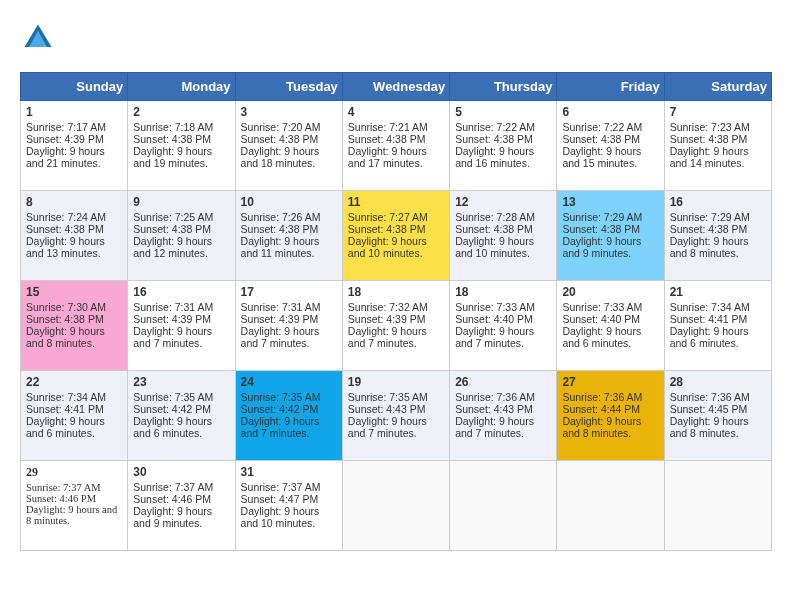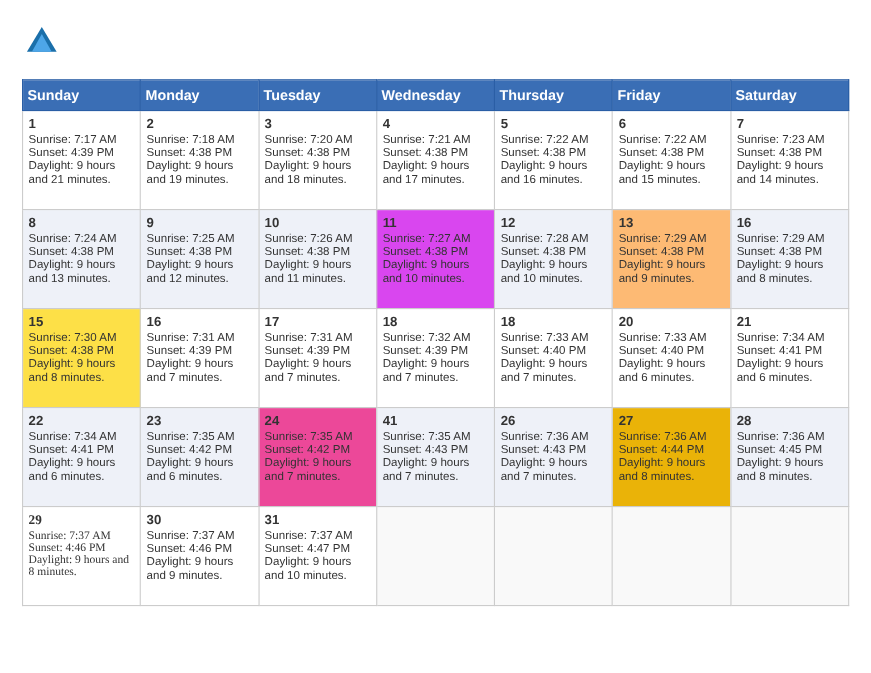--- a/index.html
+++ b/index.html
@@ -45,21 +45,21 @@
       width: 100%;
       border-collapse: collapse;
       table-layout: fixed;
     }
     th {
       background-color: #3a6eb5;
       color: #fff;
       font-size: 13px;
       font-weight: bold;
       padding: 6px 4px;
-      text-align: left;
+      text-align: right;
       border: 1px solid #2a5ea5;
     }
     td {
       border: 1px solid #ccc;
       vertical-align: top;
       padding: 4px 5px;
       font-size: 10.5px;
       color: #333;
       height: 90px;
     }
@@ -114,39 +114,39 @@
         <td style="background: rgb(255, 255, 255);"><span class="day-num">3</span><span>Sunrise: 7:20 AM<br>Sunset: 4:38 PM<br>Daylight: 9 hours and 18 minutes.</span></td>
         <td style="background: rgb(255, 255, 255);"><span class="day-num">4</span><span>Sunrise: 7:21 AM<br>Sunset: 4:38 PM<br>Daylight: 9 hours and 17 minutes.</span></td>
         <td style="background: rgb(255, 255, 255);"><span class="day-num">5</span><span>Sunrise: 7:22 AM<br>Sunset: 4:38 PM<br>Daylight: 9 hours and 16 minutes.</span></td>
         <td style="background: rgb(255, 255, 255);"><span class="day-num">6</span><span>Sunrise: 7:22 AM<br>Sunset: 4:38 PM<br>Daylight: 9 hours and 15 minutes.</span></td>
         <td style="background: rgb(255, 255, 255);"><span class="day-num">7</span><span>Sunrise: 7:23 AM<br>Sunset: 4:38 PM<br>Daylight: 9 hours and 14 minutes.</span></td>
       </tr>
       <tr>
         <td style="background: rgb(238, 241, 248);"><span class="day-num">8</span><span>Sunrise: 7:24 AM<br>Sunset: 4:38 PM<br>Daylight: 9 hours and 13 minutes.</span></td>
         <td style="background: rgb(238, 241, 248);"><span class="day-num">9</span><span>Sunrise: 7:25 AM<br>Sunset: 4:38 PM<br>Daylight: 9 hours and 12 minutes.</span></td>
         <td style="background: rgb(238, 241, 248);"><span class="day-num">10</span><span>Sunrise: 7:26 AM<br>Sunset: 4:38 PM<br>Daylight: 9 hours and 11 minutes.</span></td>
-        <td style="background: #d946ef;"><span class="day-num">11</span><span>Sunrise: 7:27 AM<br>Sunset: 4:38 PM<br>Daylight: 9 hours and 10 minutes.</span></td>
+        <td style="background: #fde047;"><span class="day-num">11</span><span>Sunrise: 7:27 AM<br>Sunset: 4:38 PM<br>Daylight: 9 hours and 10 minutes.</span></td>
         <td style="background: rgb(238, 241, 248);"><span class="day-num">12</span><span>Sunrise: 7:28 AM<br>Sunset: 4:38 PM<br>Daylight: 9 hours and 10 minutes.</span></td>
-        <td style="background: #fdba74;"><span class="day-num">13</span><span>Sunrise: 7:29 AM<br>Sunset: 4:38 PM<br>Daylight: 9 hours and 9 minutes.</span></td>
+        <td style="background: #7dd3fc;"><span class="day-num">13</span><span>Sunrise: 7:29 AM<br>Sunset: 4:38 PM<br>Daylight: 9 hours and 9 minutes.</span></td>
         <td style="background: rgb(238, 241, 248);"><span class="day-num">16</span><span>Sunrise: 7:29 AM<br>Sunset: 4:38 PM<br>Daylight: 9 hours and 8 minutes.</span></td>
       </tr>
       <tr>
-        <td style="background: #fde047;"><span class="day-num">15</span><span>Sunrise: 7:30 AM<br>Sunset: 4:38 PM<br>Daylight: 9 hours and 8 minutes.</span></td>
+        <td style="background: #f9a8d4;"><span class="day-num">15</span><span>Sunrise: 7:30 AM<br>Sunset: 4:38 PM<br>Daylight: 9 hours and 8 minutes.</span></td>
         <td style="background: rgb(255, 255, 255);"><span class="day-num">16</span><span>Sunrise: 7:31 AM<br>Sunset: 4:39 PM<br>Daylight: 9 hours and 7 minutes.</span></td>
         <td style="background: rgb(255, 255, 255);"><span class="day-num">17</span><span>Sunrise: 7:31 AM<br>Sunset: 4:39 PM<br>Daylight: 9 hours and 7 minutes.</span></td>
         <td style="background: rgb(255, 255, 255);"><span class="day-num">18</span><span>Sunrise: 7:32 AM<br>Sunset: 4:39 PM<br>Daylight: 9 hours and 7 minutes.</span></td>
         <td style="background: rgb(255, 255, 255);"><span class="day-num">18</span><span>Sunrise: 7:33 AM<br>Sunset: 4:40 PM<br>Daylight: 9 hours and 7 minutes.</span></td>
         <td style="background: rgb(255, 255, 255);"><span class="day-num">20</span><span>Sunrise: 7:33 AM<br>Sunset: 4:40 PM<br>Daylight: 9 hours and 6 minutes.</span></td>
         <td style="background: rgb(255, 255, 255);"><span class="day-num">21</span><span>Sunrise: 7:34 AM<br>Sunset: 4:41 PM<br>Daylight: 9 hours and 6 minutes.</span></td>
       </tr>
       <tr>
         <td style="background: rgb(238, 241, 248);"><span class="day-num">22</span><span>Sunrise: 7:34 AM<br>Sunset: 4:41 PM<br>Daylight: 9 hours and 6 minutes.</span></td>
         <td style="background: rgb(238, 241, 248);"><span class="day-num">23</span><span>Sunrise: 7:35 AM<br>Sunset: 4:42 PM<br>Daylight: 9 hours and 6 minutes.</span></td>
-        <td style="background: #ec4899; margin-top: 29px;"><span class="day-num">24</span><span>Sunrise: 7:35 AM<br>Sunset: 4:42 PM<br>Daylight: 9 hours and 7 minutes.</span></td>
-        <td style="background: rgb(238, 241, 248);"><span class="day-num">41</span><span>Sunrise: 7:35 AM<br>Sunset: 4:43 PM<br>Daylight: 9 hours and 7 minutes.</span></td>
+        <td style="background: #0ea5e9; margin-top: 29px;"><span class="day-num">24</span><span>Sunrise: 7:35 AM<br>Sunset: 4:42 PM<br>Daylight: 9 hours and 7 minutes.</span></td>
+        <td style="background: rgb(238, 241, 248);"><span class="day-num">19</span><span>Sunrise: 7:35 AM<br>Sunset: 4:43 PM<br>Daylight: 9 hours and 7 minutes.</span></td>
         <td style="background: rgb(238, 241, 248);"><span class="day-num">26</span><span>Sunrise: 7:36 AM<br>Sunset: 4:43 PM<br>Daylight: 9 hours and 7 minutes.</span></td>
         <td style="background: #eab308;"><span class="day-num">27</span><span>Sunrise: 7:36 AM<br>Sunset: 4:44 PM<br>Daylight: 9 hours and 8 minutes.</span></td>
         <td style="background: rgb(238, 241, 248);"><span class="day-num">28</span><span>Sunrise: 7:36 AM<br>Sunset: 4:45 PM<br>Daylight: 9 hours and 8 minutes.</span></td>
       </tr>
       <tr>
         <td style="background: rgb(255, 255, 255); font-family: Liberation Serif, serif;"><span class="day-num">29</span><span>Sunrise: 7:37 AM<br>Sunset: 4:46 PM<br>Daylight: 9 hours and 8 minutes.</span></td>
         <td style="background: rgb(255, 255, 255); margin-top: 16px;"><span class="day-num">30</span><span>Sunrise: 7:37 AM<br>Sunset: 4:46 PM<br>Daylight: 9 hours and 9 minutes.</span></td>
         <td style="background: rgb(255, 255, 255);"><span class="day-num">31</span><span>Sunrise: 7:37 AM<br>Sunset: 4:47 PM<br>Daylight: 9 hours and 10 minutes.</span></td>
         <td class="empty" style="background: rgb(249, 249, 249);"></td>
         <td class="empty" style="background: rgb(249, 249, 249);"></td>

